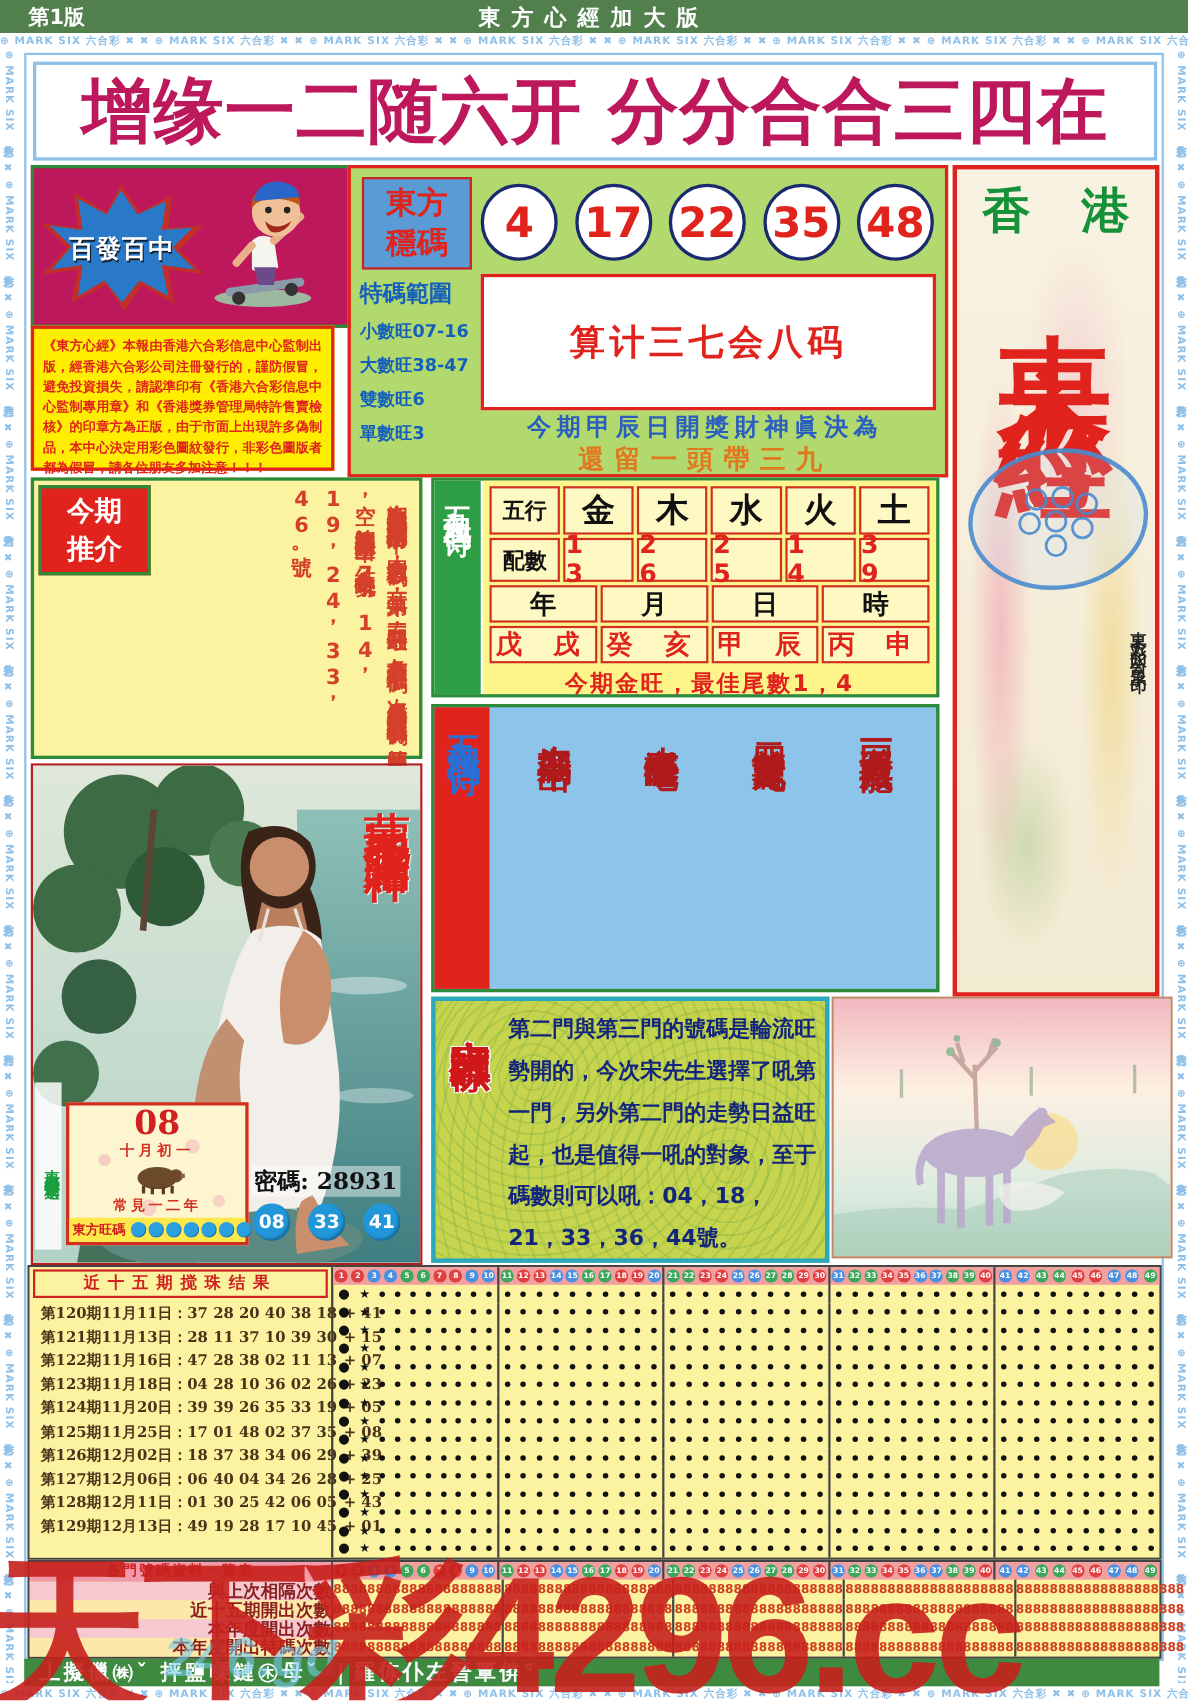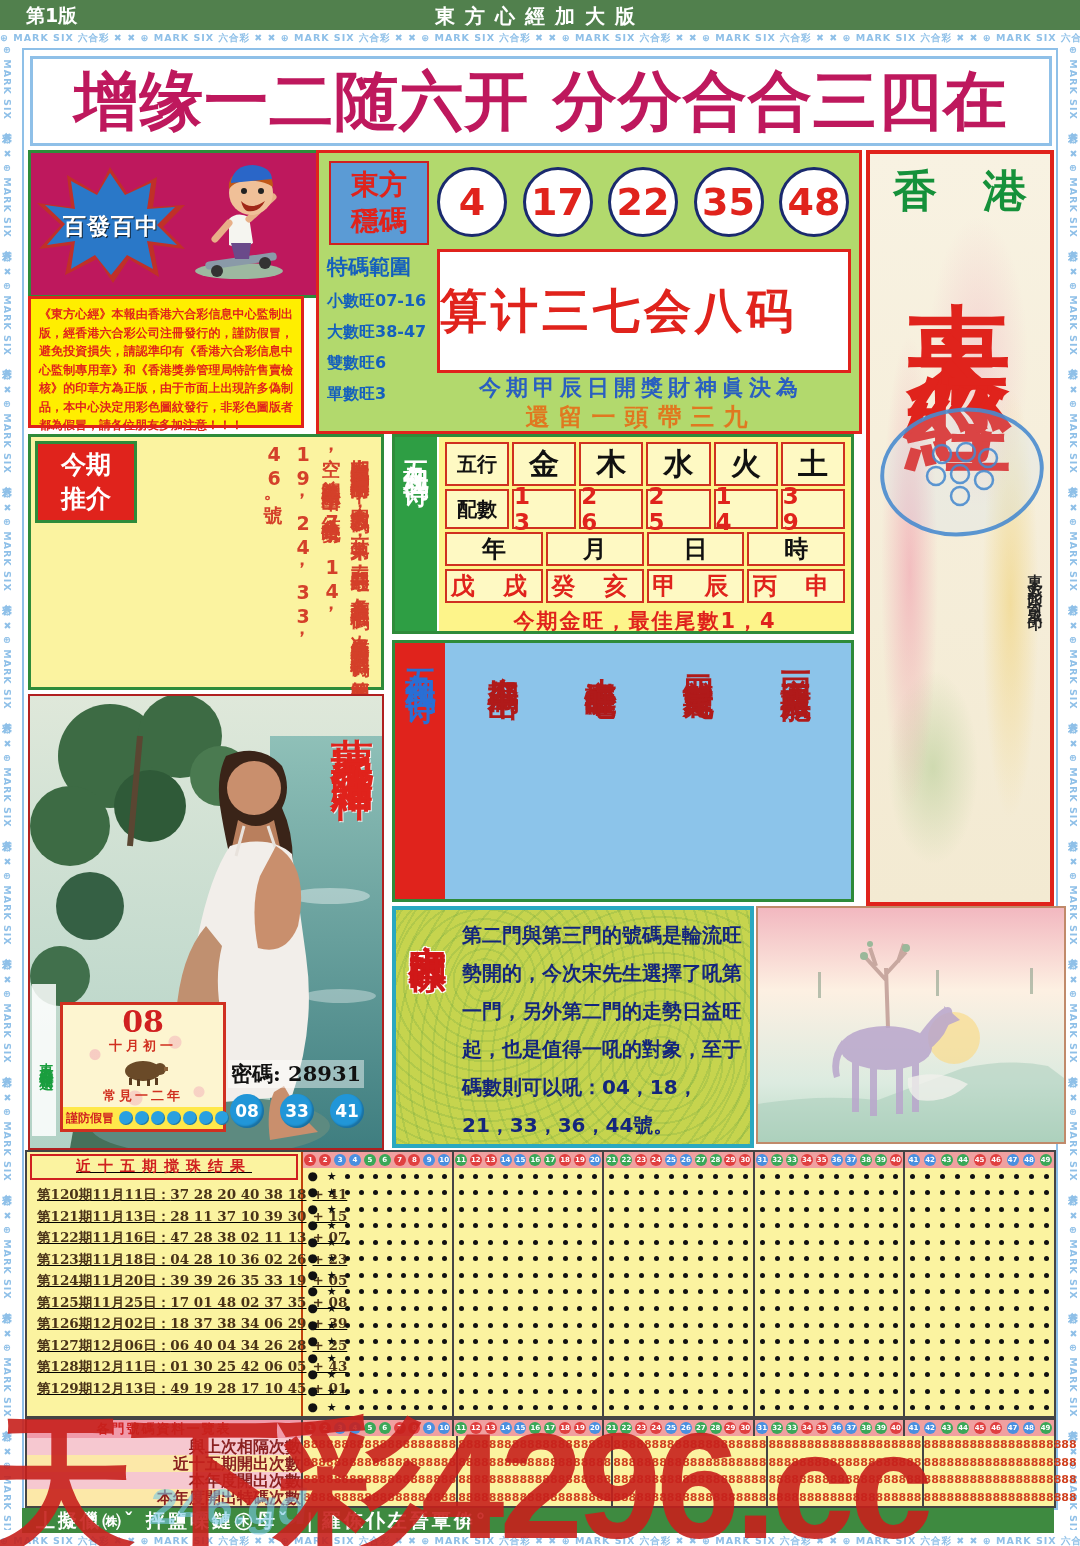--- a/index.html
+++ b/index.html
@@ -42,22 +42,22 @@
                border:2px solid #d02020;color:#e0231c;font-size:28px;font-weight:bold;
                display:flex;flex-direction:column;align-items:center;justify-content:center;line-height:36px;}
   .wenma-balls{position:absolute;left:118px;top:8px;right:10px;height:82px;display:flex;
                justify-content:space-between;align-items:center;}
   .ball-big{width:64px;height:64px;border-radius:50%;background:#fff;border:3px solid #1a2a6e;
             color:#e0231c;font-size:38px;font-weight:bold;display:flex;align-items:center;justify-content:center;}
   .range-title{position:absolute;left:8px;top:100px;width:106px;color:#1560bd;font-size:21px;font-weight:bold;}
   .range-lines{position:absolute;left:8px;top:132px;width:110px;color:#1560bd;font-size:16px;
                font-weight:bold;line-height:31px;}
   .slogan-box{position:absolute;left:118px;top:96px;width:408px;height:118px;background:#fff;
-              border:3px solid #e0231c;display:flex;flex-direction:row;align-items:center;
-              color:#e0231c;font-size:47px;font-weight:bold;line-height:54px;
+              border:3px solid #e0231c;display:flex;flex-direction:column;align-items:center;
+              justify-content:center;color:#e0231c;font-size:32px;font-weight:bold;line-height:54px;
               letter-spacing:4px;}
   .wenma-blue{position:absolute;left:118px;top:220px;width:408px;text-align:center;color:#2a5fc0;
               font-size:22px;font-weight:bold;letter-spacing:5px;font-family:"DejaVu Serif",serif;}
   .wenma-orange{position:absolute;left:118px;top:248px;width:408px;text-align:center;color:#e07820;
               font-size:24px;font-weight:bold;letter-spacing:9px;font-family:"DejaVu Serif",serif;}
 
   
   .rightpanel{left:866px;top:150px;width:188px;height:756px;border:4px solid #e0231c;box-sizing:border-box;
       background:
         radial-gradient(closest-side at 22% 56%, rgba(240,150,170,.55), transparent 72%),
@@ -154,22 +154,22 @@
         text-shadow:-1px -1px 0 #fff,1px -1px 0 #fff,-1px 1px 0 #fff,1px 1px 0 #fff;}
   .song-body{position:absolute;left:66px;top:6px;right:8px;bottom:6px;color:#14267c;font-size:20px;
         font-weight:bold;line-height:38px;}
 
   
   .horse{left:756px;top:906px;width:310px;height:238px;border:2px solid #c08a6a;box-sizing:border-box;overflow:hidden;}
 
   
   .results{left:25px;top:1150px;width:1031px;height:268px;border:2px solid #444;box-sizing:border-box;
            background:#fbf3a0;}
-  .res-left{position:absolute;left:0;top:0;width:276px;height:100%;border-right:2px solid #c2410c;
-           box-sizing:border-box;background:#fbf3a0;text-decoration:underline;}
+  .res-left{position:absolute;left:0;top:0;width:276px;height:100%;border-right:2px solid #404040;
+           box-sizing:border-box;background:#fbf3a0;}
   .res-head{height:22px;margin:2px 3px 0 3px;border:2px solid #d02020;color:#d02020;font-size:15px;
            font-weight:bold;text-align:center;letter-spacing:7px;line-height:20px;
            font-family:"DejaVu Serif",serif;background:#fbf3a0;}
   .res-rows{margin-top:4px;}
   .res-row{height:21.5px;line-height:21.5px;color:#4a3318;font-size:13.5px;font-weight:bold;
            padding-left:10px;font-family:"DejaVu Serif",serif;white-space:nowrap;}
   .res-row .sp{margin-left:6px;}
   .grid{position:absolute;left:276px;top:0;right:0;height:100%;}
   .ballrow{display:flex;height:16px;background:#f0a0a0;}
   .bgroup{flex:1;display:flex;align-items:center;justify-content:space-around;
@@ -417,21 +417,21 @@
         <ellipse cx="26" cy="15" rx="18" ry="10" fill="#6a4a28"></ellipse>
         <circle cx="43" cy="13" r="6" fill="#6a4a28"></circle>
           <rect x="47" y="11" width="4" height="4" fill="#8a6038"></rect>
         <rect x="12" y="22" width="3" height="7" fill="#5a3c20"></rect>
           <rect x="20" y="23" width="3" height="7" fill="#5a3c20"></rect>
         <rect x="30" y="23" width="3" height="7" fill="#5a3c20"></rect>
           <rect x="38" y="22" width="3" height="7" fill="#5a3c20"></rect>
       </svg>
       <div class="cal-cap">常見一二年</div>
       <div class="cal-band">
-        <span class="lb">謹防假冒</span>
+        <span class="lb">東方旺碼</span>
         <span id="wangma-balls" style="display:flex">
             <span class="mini-ball"></span>
             <span class="mini-ball"></span>
             <span class="mini-ball"></span>
             <span class="mini-ball"></span>
             <span class="mini-ball"></span>
             <span class="mini-ball"></span>
             <span class="mini-ball"></span>
           </span>
       </div>

